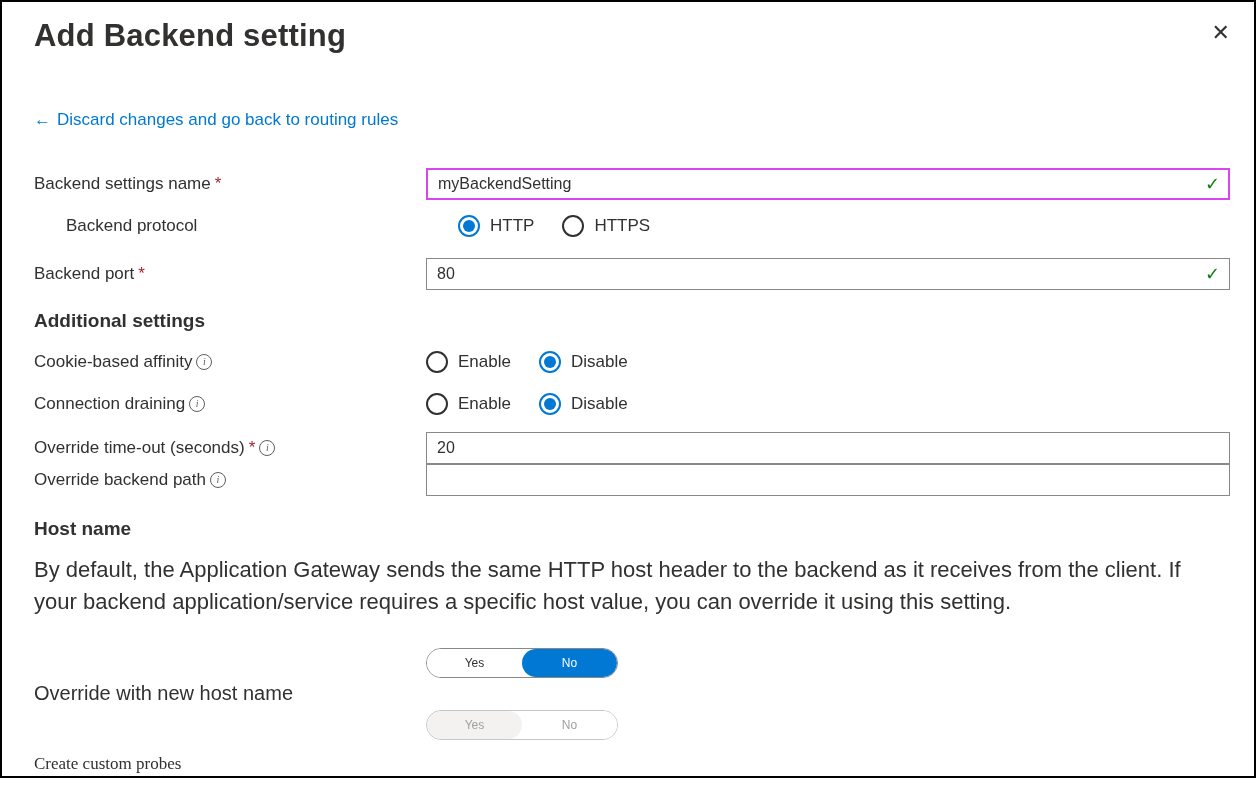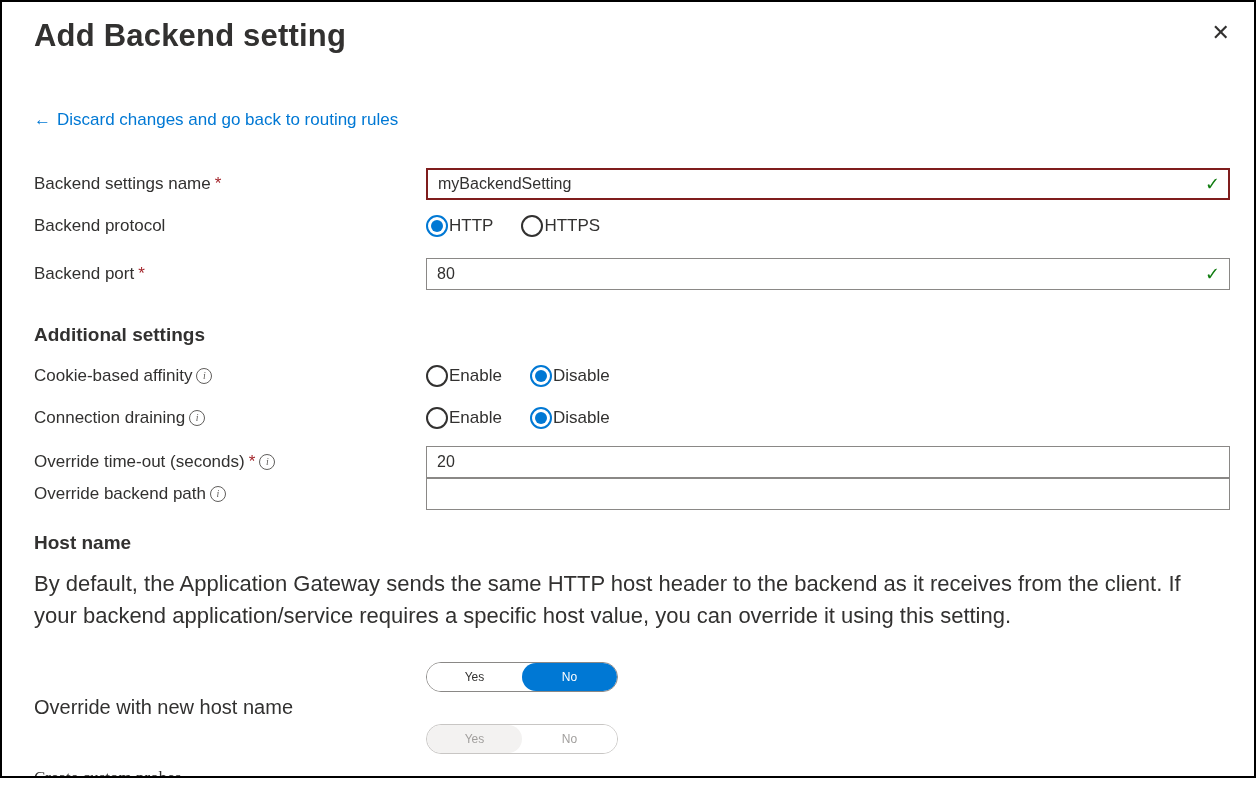--- a/index.html
+++ b/index.html
@@ -78,21 +78,21 @@
     width: 100%;
     height: 32px;
     border: 1px solid #605e5c;
     padding: 0 34px 0 10px;
     font-size: 16px;
     font-family: inherit;
     color: #323130;
     background: #fff;
   }
   input.text-input.focused {
-    border: 2px solid #7f1d1d;
+    border: 2px solid #d946ef;
     outline: none;
   }
   input.text-input.disabled-look {
     border: 1px solid #8a8886;
     background: #fff;
     color: #323130;
   }
   input.text-input.empty-disabled {
     border: 1px solid #8a8886;
     background: #fff;
@@ -110,21 +110,21 @@
 
   
   .radio-group {
     display: inline-flex;
     align-items: center;
     gap: 28px;
   }
   .radio {
     display: inline-flex;
     align-items: center;
-    gap: 1px;
+    gap: 10px;
     cursor: pointer;
     font-size: 17px;
   }
   .radio .circle {
     width: 22px;
     height: 22px;
     border: 2px solid #323130;
     border-radius: 50%;
     display: inline-flex;
     align-items: center;
@@ -138,21 +138,21 @@
     content: "";
     width: 12px;
     height: 12px;
     border-radius: 50%;
     background: #0078d4;
   }
 
   h2.section {
     font-size: 19px;
     font-weight: 600;
-    margin: 34px 0 14px 0;
+    margin: 20px 0 14px 0;
   }
 
   .info-icon {
     width: 16px;
     height: 16px;
     border: 1px solid #605e5c;
     border-radius: 50%;
     display: inline-flex;
     align-items: center;
     justify-content: center;
@@ -251,21 +251,21 @@
       <span>Backend settings name</span>
       <span class="req">*</span>
     </div>
     <div class="field-col">
       <input class="text-input focused" value="myBackendSetting" style="">
       <span class="valid-check">✓</span>
     </div>
   </div>
 
   
-  <div class="form-row" style="margin-top:4px;margin-bottom:16px;">
+  <div class="form-row" style="margin-top:4px;margin-bottom:16px;margin-left:32px;">
     <div class="label-col">
       <span>Backend protocol</span>
     </div>
     <div class="field-col">
       <div class="radio-group">
         <label class="radio selected">
           <span class="circle"></span>
           <span>HTTP</span>
         </label>
         <label class="radio">

